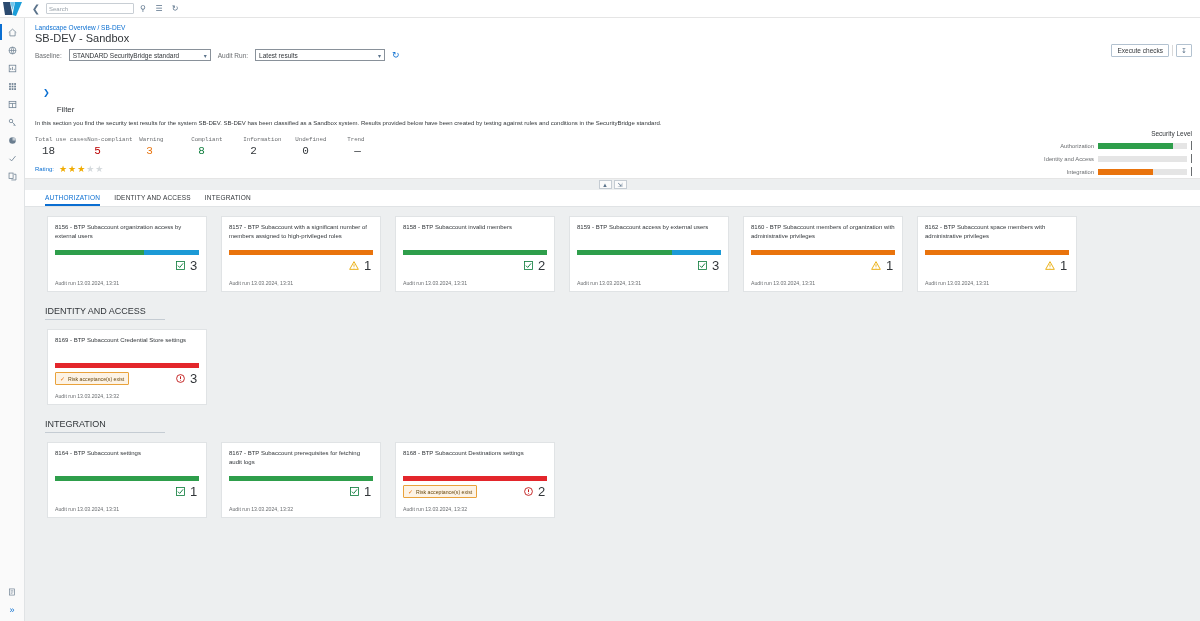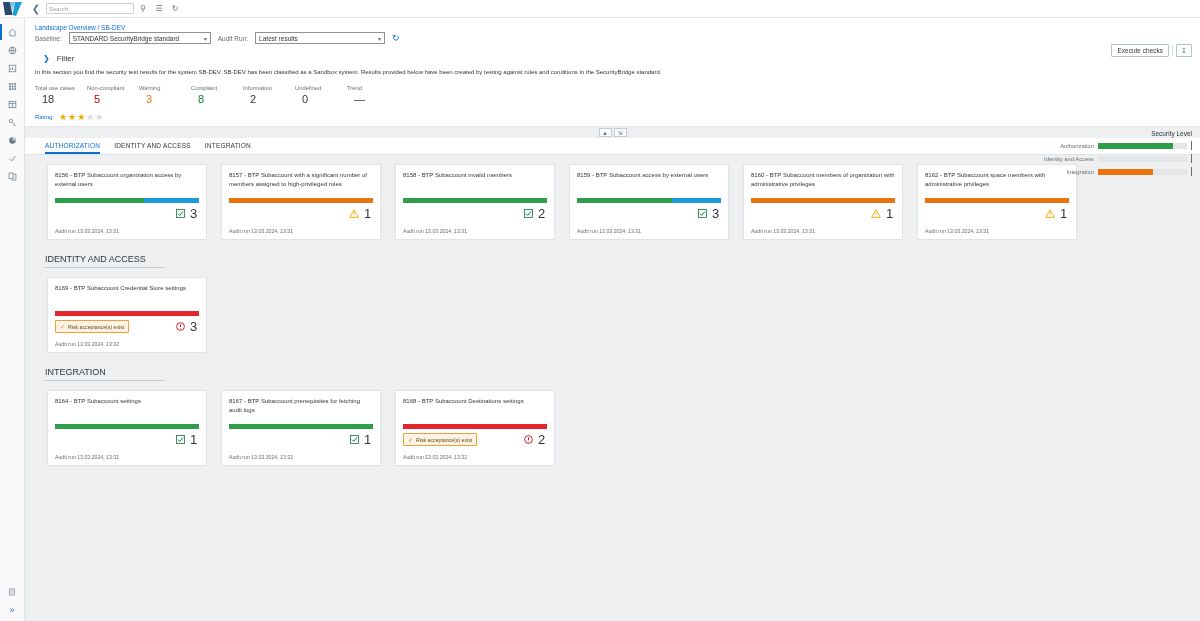--- a/index.html
+++ b/index.html
@@ -68,27 +68,27 @@
     height: 12px; border: 1px solid #89919a; background: #fff; display: flex;
     align-items: center; justify-content: space-between; padding: 0 3px; font-size: 6.5px; color: #32363a;
   }
   .combo.baseline { width: 142px; }
   .combo.auditrun { width: 130px; }
   .combo .chev { color: #5b738b; font-size: 6px; }
   .refresh-ico { color: #0a6ed1; font-size: 9px; }
 
   .filter-row { display: flex; align-items: center; gap: 7px; padding: 3px 0 5px 8px; }
   .filter-chev { color: #0a6ed1; font-size: 8px; }
-  .filter-label { font-size: 8px; color: #32363a; }
+  .filter-label { font-size: 8px; color: #32363a; margin-top: 34px; }
 
   .desc { font-size: 6px; color: #32363a; line-height: 9px; max-width: 700px; margin-bottom: 8px; }
 
   
   .stats { display: flex; gap: 0; margin-bottom: 7px; }
-  .stat { min-width: 52px; }
+  .stat { min-width: 52px; font-family: Liberation Mono, monospace; }
   .stat-label { font-size: 5.8px; color: #6a6d70; margin-bottom: 2px; }
   .stat-value { font-size: 11px; font-weight: 400; color: #32363a; padding-left: 7px; }
   .stat-value.neg { color: #bb0000; }
   .stat-value.warn { color: #e9730c; }
   .stat-value.ok { color: #107e3e; }
 
   .rating-row { display: flex; align-items: center; gap: 5px; }
   .rating-label { font-size: 6px; color: #0a6ed1; }
   .stars { display: flex; gap: 1px; font-size: 9px; color: #f0ab00; letter-spacing: 0px;}
   .star.off { color: #d5dadd; }
@@ -259,20 +259,21 @@
         </svg>
     </div>
     <div class="rail-item rail-expand">»</div>
   </div>
 </div>
 
 <div class="page">
 
   <div class="obj-header">
     <div class="breadcrumb">Landscape Overview / SB-DEV</div>
+    <div class="obj-title">SB-DEV - Sandbox</div>
 
     <div class="selector-row">
       <span class="sel-label">Baseline:</span>
       <div class="combo baseline">
         <span>STANDARD   SecurityBridge standard</span>
         <span class="chev">▾</span>
       </div>
       <span class="sel-label">Audit Run:</span>
       <div class="combo auditrun">
         <span>Latest results</span>

